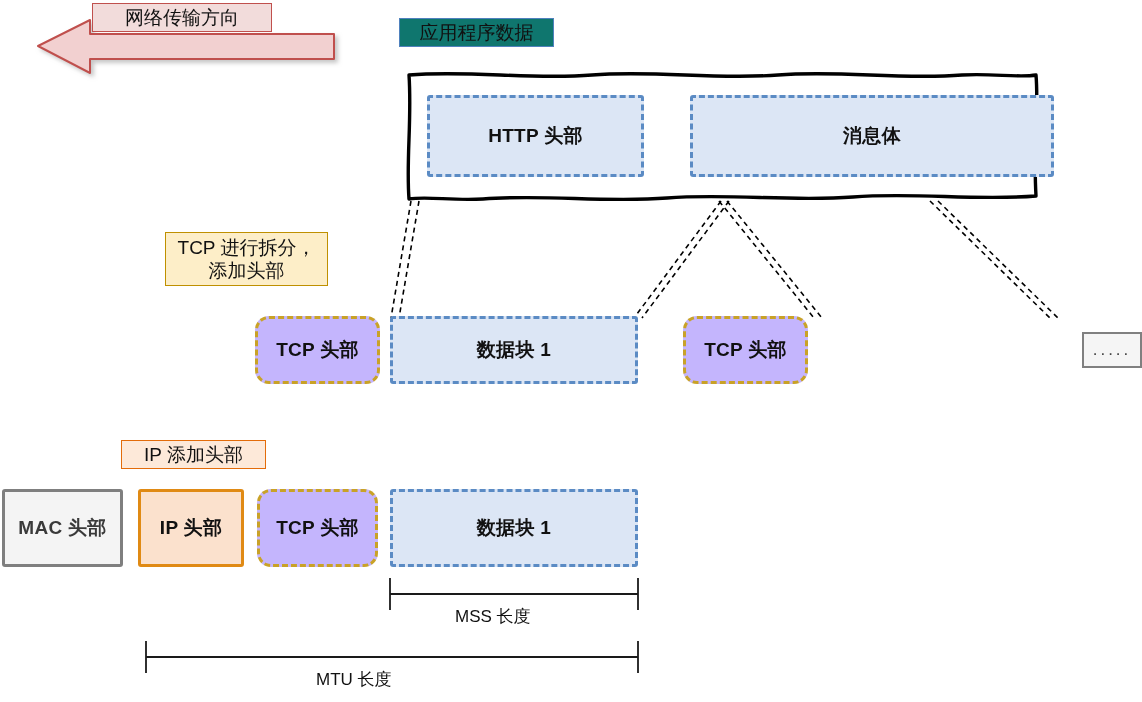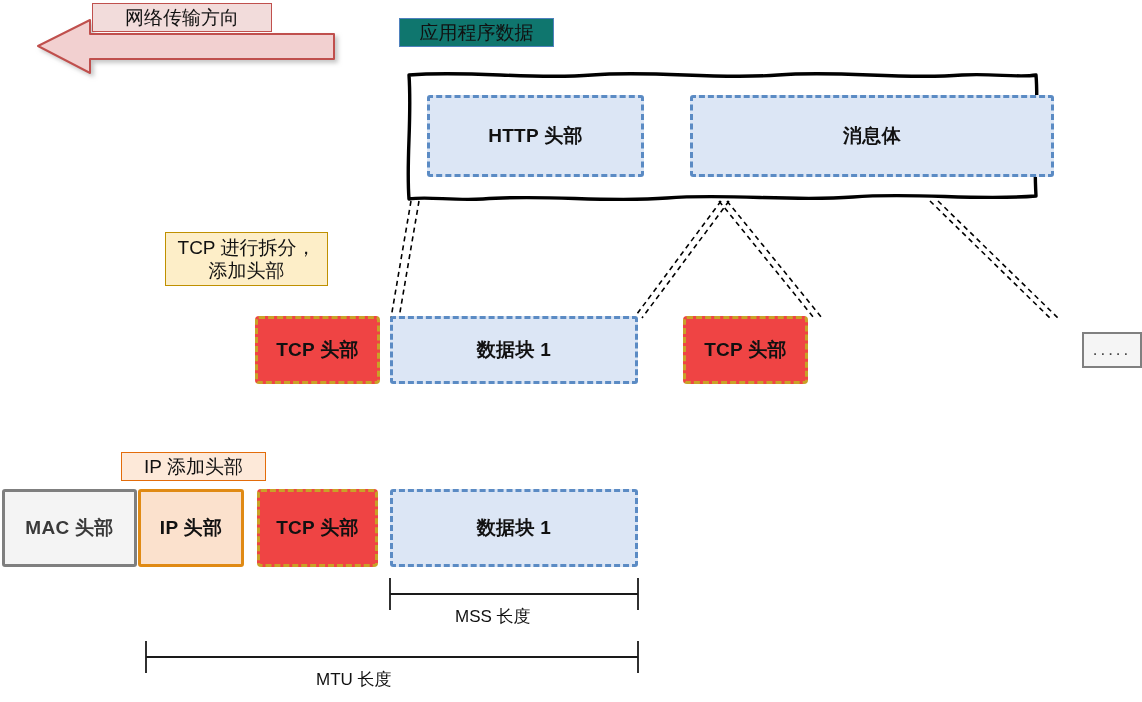--- a/index.html
+++ b/index.html
@@ -16,21 +16,21 @@
   .tag.pink{background:#f2dcdb;border-color:#c0504d;}
   .tag.blue{background:#0f766e;border-color:#4f81bd;}
   .tag.cream{background:#fdeec8;border-color:#bf9000;}
   .tag.orange{background:#fde9d9;border-color:#e36c0a;}
 
   
   .box{position:absolute;box-sizing:border-box;display:flex;align-items:center;
        justify-content:center;font-size:19px;font-weight:bold;color:#111111;
        letter-spacing:.3px;}
   .box.blue-dash{background:#dce6f5;border:3px dashed #5b8bc4;border-radius:3px;}
-  .box.yellow-dash{background:#ef4444;border:3px dashed #c9a227;border-radius:4px;}
+  .box.yellow-dash{background:#c4b5fd;border:3px dashed #c9a227;border-radius:14px;}
   .box.ip-solid{background:#fbe1cd;border:3px solid #e08a14;border-radius:3px;}
   .box.mac-solid{background:#f4f4f4;border:3px solid #7f7f7f;border-radius:3px;color:#3a3a3a;}
   .box.dots{background:#f5f5f5;border:2px solid #808080;color:#444;font-weight:normal;
             font-size:17px;letter-spacing:3px;}
 
   
   .meas{position:absolute;font-size:17px;color:#111111;white-space:nowrap;}
 </style>
 </head>
 <body>
@@ -84,36 +84,36 @@
     </g>
   </svg>
 
   <div class="tag pink" style="left:92px;top:3px;width:180px;height:29px;">网络传输方向</div>
 
   <div class="tag blue" style="left:399px;top:18px;width:155px;height:29px;">应用程序数据</div>
 
   <div class="tag cream" style="left:139px;top:232px;width:163px;height:54px;margin-left:26px;">TCP 进行拆分，
 添加头部</div>
 
-  <div class="tag orange" style="left:121px;top:440px;width:145px;height:29px;margin-top:12px;">IP 添加头部</div>
+  <div class="tag orange" style="left:121px;top:440px;width:145px;height:29px;">IP 添加头部</div>
 
   <div class="box blue-dash" style="left:427px;top:95px;width:217px;height:82px;">HTTP 头部</div>
 
   <div class="box blue-dash" style="left:690px;top:95px;width:364px;height:82px;">消息体</div>
 
   <div class="box yellow-dash" style="left:255px;top:316px;width:125px;height:68px;">TCP 头部</div>
 
   <div class="box blue-dash" style="left:390px;top:316px;width:248px;height:68px;">数据块 1</div>
 
   <div class="box yellow-dash" style="left:683px;top:316px;width:125px;height:68px;">TCP 头部</div>
 
 
   <div class="box dots" style="left:1082px;top:332px;width:60px;height:36px;">.....</div>
 
-  <div class="box mac-solid" style="left:2px;top:489px;width:135px;height:78px;">MAC 头部</div>
+  <div class="box mac-solid" style="left:2px;top:489px;width:121px;height:78px;">MAC 头部</div>
 
   <div class="box ip-solid" style="left:138px;top:489px;width:106px;height:78px;">IP 头部</div>
 
   <div class="box yellow-dash" style="left:257px;top:489px;width:121px;height:78px;">TCP 头部</div>
 
   <div class="box blue-dash" style="left:390px;top:489px;width:248px;height:78px;">数据块 1</div>
 
   <div class="meas" style="left:455px;top:605px;">MSS 长度</div>
 
   <div class="meas" style="left:316px;top:668px;text-align:right;">MTU 长度</div>

